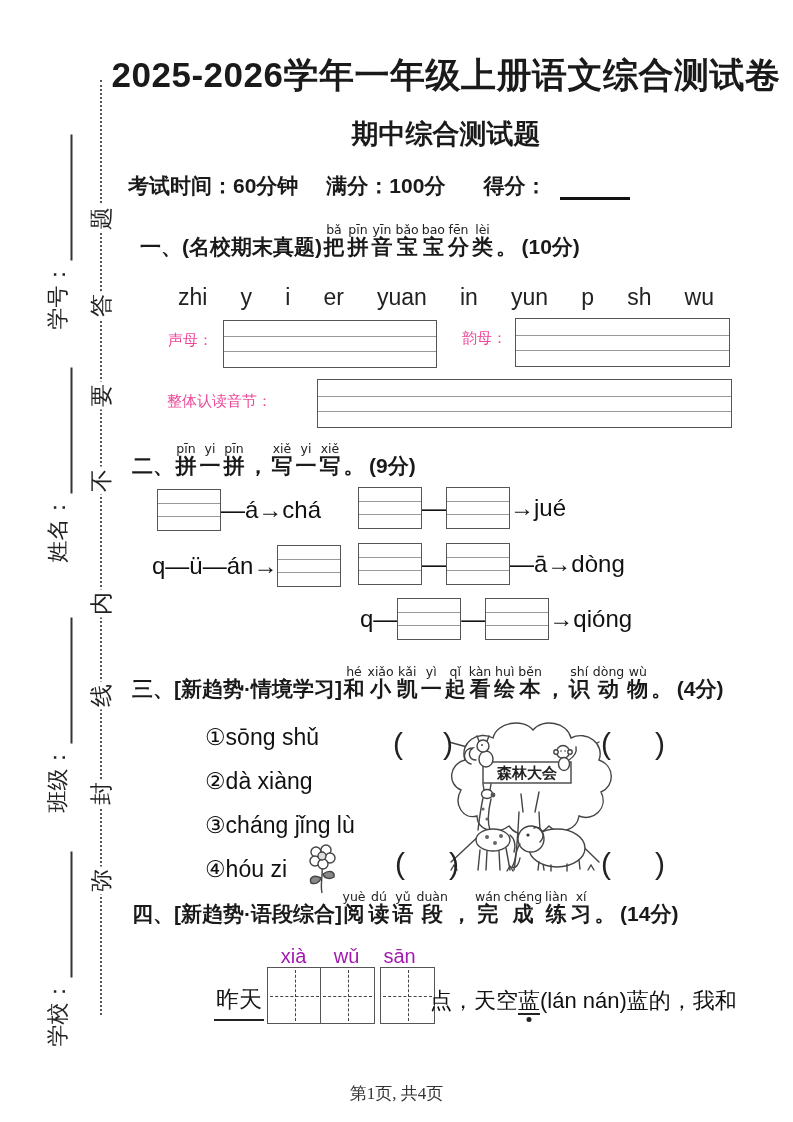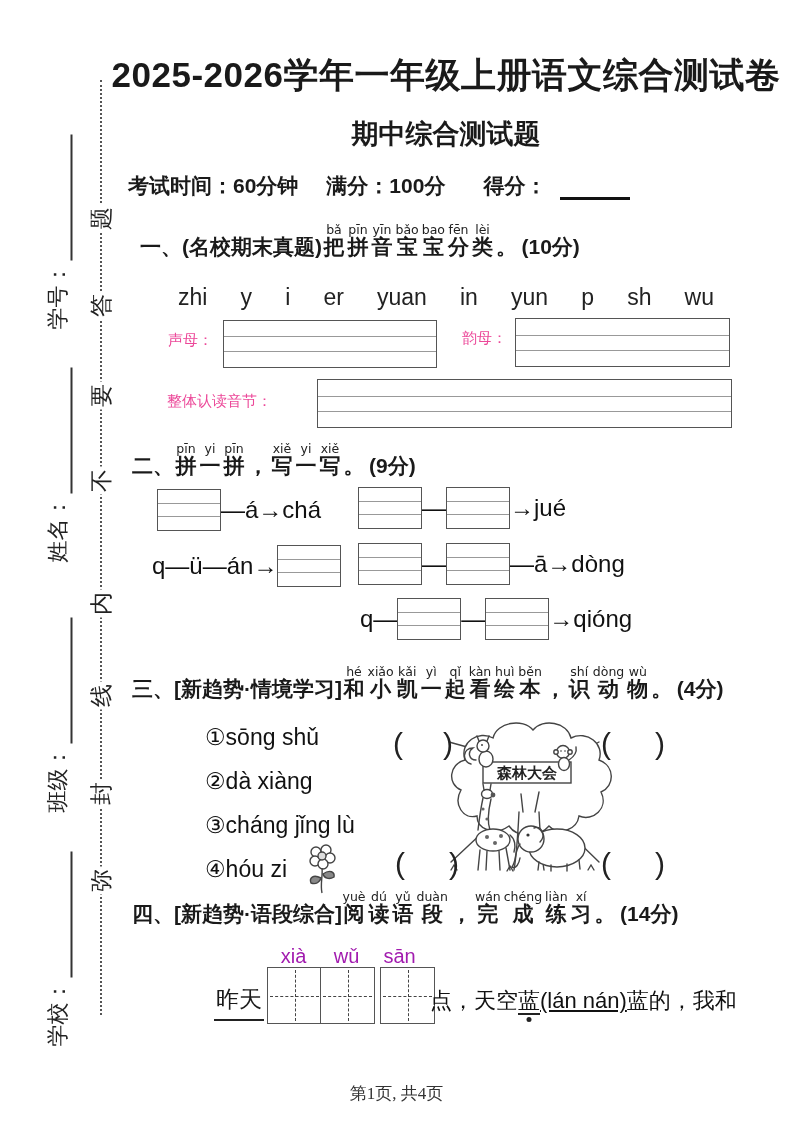--- a/index.html
+++ b/index.html
@@ -65,21 +65,21 @@
   .char-grid{position:absolute;left:267px;top:967px;display:flex;}
   .tzg{position:relative;width:53px;height:55px;border:1.8px solid #555;background:#fff;}
   .tzg + .tzg{margin-left:-1.8px;}
   .tzg.gap{margin-left:5px;}
   .tzg::before{content:"";position:absolute;left:50%;top:2px;bottom:2px;
     border-left:1.5px dashed #444;}
   .tzg::after{content:"";position:absolute;top:50%;left:2px;right:2px;
     border-top:1.5px dashed #444;}
   .passage{position:absolute;left:430px;top:986px;font-size:22px;white-space:nowrap;
     font-family:"Liberation Serif", serif;color:#111;}
-  .passage .py{font-family:"Liberation Sans", sans-serif;text-decoration:underline;}
+  .passage .py{font-family:"Liberation Sans", sans-serif;}
   .emph{position:relative;border-bottom:2px solid #222;}
   .emph::after{content:"";position:absolute;left:50%;bottom:-9px;width:5px;height:5px;
     border-radius:50%;background:#222;transform:translateX(-50%);}
   
   .footer{position:absolute;left:0;top:1082px;width:100%;text-align:center;
     font-family:"Liberation Serif", serif;font-size:17px;color:#333;}
   
   .illu{position:absolute;left:383px;top:712px;}
   .flower{position:absolute;left:301px;top:842px;}
 </style>

